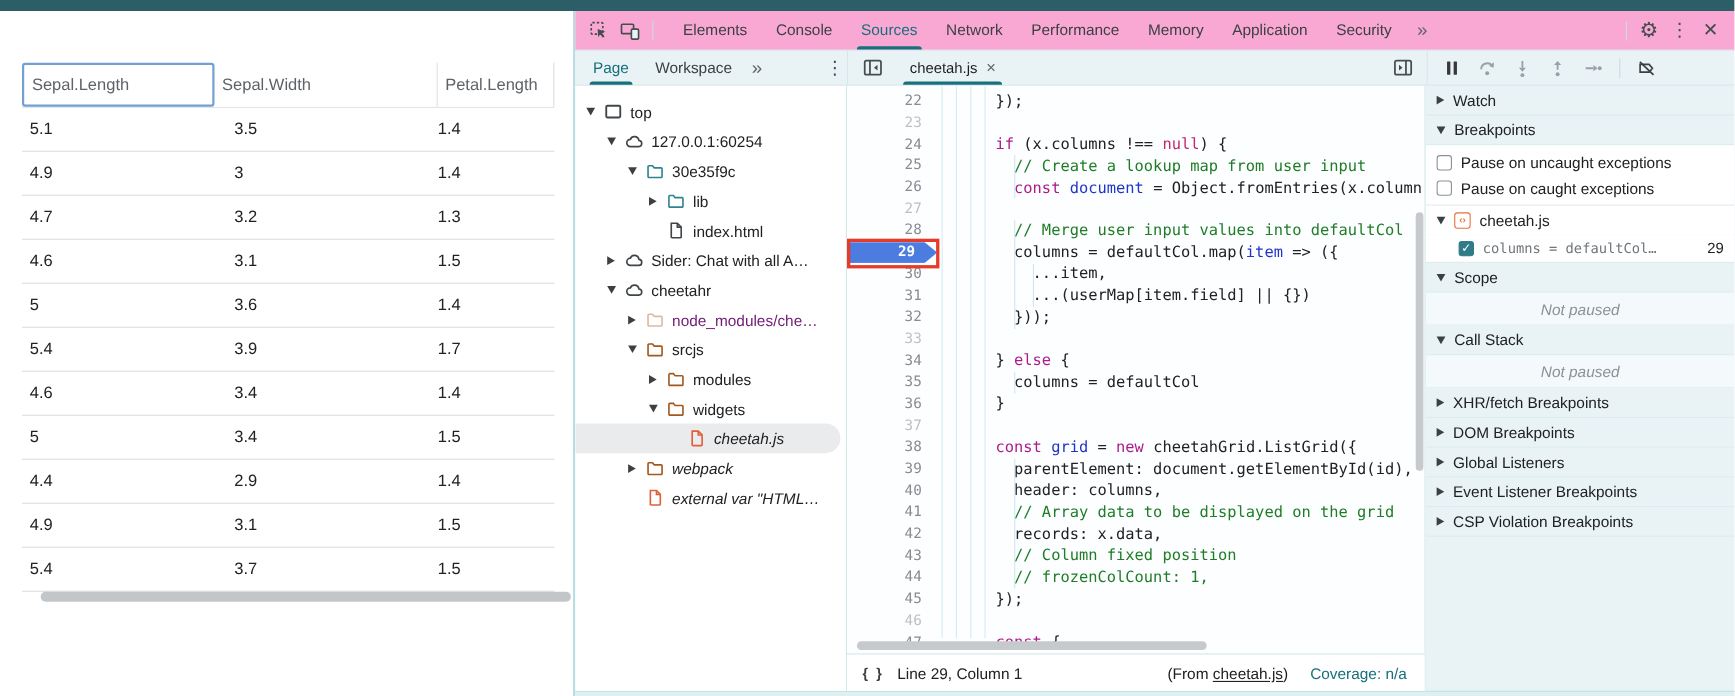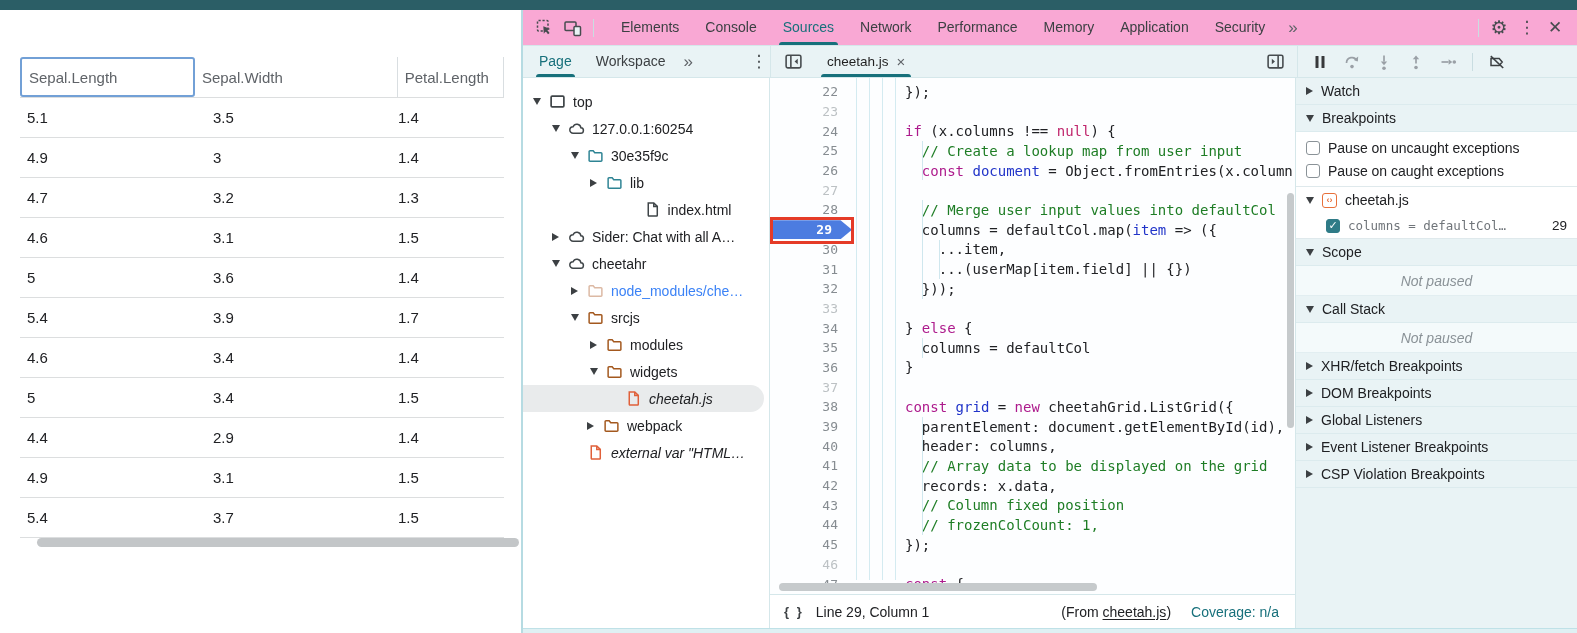--- a/index.html
+++ b/index.html
@@ -49,21 +49,21 @@
   .etab { margin-left:14px; height:31px; padding:0 6px; font-size:13.5px; color:#1f1f1f; position:relative; display:flex; gap:8px; align-items:center; }
   .etab::after { content:""; position:absolute; left:0; right:0; bottom:0; height:3px; background:#17707b; border-radius:3px 3px 0 0; }
   .etab .x { color:#5f6368; font-size:15px; }
   .debug-strip { flex:1; display:flex; align-items:center; gap:4px; padding:0 8px; }
 
   .dt-body { flex:1; display:flex; min-height:0; }
   
   .pane-tree { width:247px; border-right:1px solid #d5e7ea; position:relative; background:#fff; padding-top:10px; overflow:hidden; }
   .titem { height:27px; display:flex; align-items:center; font-size:14px; color:#202124; position:relative; white-space:nowrap; }
   .titem.sel { background:#e9ebec; border-radius:0 14px 14px 0; width:calc(100% - 5px); }
-  .titem.dim .tlabel { color:#3b82f6;text-align:right; }
+  .titem.dim .tlabel { color:#701a75;text-align:right; }
   .titem.ital .tlabel { font-style:italic; }
   .arrbox { width:10px; margin-right:6px; flex:none; display:flex; }
   .arr-right { width:0; height:0; border-left:7px solid #3c4043; border-top:4.5px solid transparent; border-bottom:4.5px solid transparent; }
   .arr-down  { width:0; height:0; border-top:7px solid #3c4043; border-left:4.5px solid transparent; border-right:4.5px solid transparent; }
   .ticon { width:17px; height:17px; margin-right:7px; flex:none; }
   .c-dark { color:#3f4548; } .c-teal { color:#2e8494; } .c-orange { color:#a3581e; }
   .c-faded { color:#dcb9a4; } .c-fileorange { color:#e0603a; }
   .anno-arrow-line { position:absolute; left:5px; top:318px; width:80px; height:4px; background:#e84a33; border-radius:2px; }
   .anno-arrow-head { position:absolute; left:83px; top:310px; width:0; height:0;
       border-left:13px solid #e84a33; border-top:10px solid transparent; border-bottom:10px solid transparent; }
@@ -337,21 +337,21 @@
             <span class="arrbox">
               <i class="arr-right"></i>
             </span>
             <span class="ticon c-teal">
               <svg width="17" height="17" viewBox="0 0 16 16">
                 <path d="M2 12.7V4.3a.8.8 0 0 1 .8-.8h3l1.5 1.8h5.9a.8.8 0 0 1 .8.8v6.6a.8.8 0 0 1-.8.8H2.8a.8.8 0 0 1-.8-.8z" fill="none" stroke="currentColor" stroke-width="1.4"></path>
               </svg>
             </span>
             <span class="tlabel">lib</span>
           </div>
-          <div class="titem" style="padding-left: 67px; justify-content: center;">
+          <div class="titem" style="padding-left: 67px;">
             <span class="arrbox"></span>
             <span class="ticon c-dark">
               <svg width="17" height="17" viewBox="0 0 16 16">
                 <path d="M4 1.8h5.2l3.3 3.3v8.4a.7.7 0 0 1-.7.7H4.7a.7.7 0 0 1-.7-.7z" fill="none" stroke="currentColor" stroke-width="1.4"></path>
                 <path d="M9.2 1.8v3.3h3.3" fill="none" stroke="currentColor" stroke-width="1.4"></path>
               </svg>
             </span>
             <span class="tlabel">index.html</span>
           </div>
           <div class="titem" style="padding-left: 29px;">
@@ -423,21 +423,21 @@
           <div class="titem sel ital" style="padding-left: 86px;">
             <span class="arrbox"></span>
             <span class="ticon c-fileorange">
               <svg width="17" height="17" viewBox="0 0 16 16">
                 <path d="M4 1.8h5.2l3.3 3.3v8.4a.7.7 0 0 1-.7.7H4.7a.7.7 0 0 1-.7-.7z" fill="none" stroke="currentColor" stroke-width="1.4"></path>
                 <path d="M9.2 1.8v3.3h3.3" fill="none" stroke="currentColor" stroke-width="1.4"></path>
               </svg>
             </span>
             <span class="tlabel">cheetah.js</span>
           </div>
-          <div class="titem" style="padding-left: 64px;">
+          <div class="titem" style="padding-left: 48px; font-style: italic;">
             <span class="arrbox">
               <i class="arr-right"></i>
             </span>
             <span class="ticon c-orange">
               <svg width="17" height="17" viewBox="0 0 16 16">
                 <path d="M2 12.7V4.3a.8.8 0 0 1 .8-.8h3l1.5 1.8h5.9a.8.8 0 0 1 .8.8v6.6a.8.8 0 0 1-.8.8H2.8a.8.8 0 0 1-.8-.8z" fill="none" stroke="currentColor" stroke-width="1.4"></path>
               </svg>
             </span>
             <span class="tlabel">webpack</span>
           </div>

